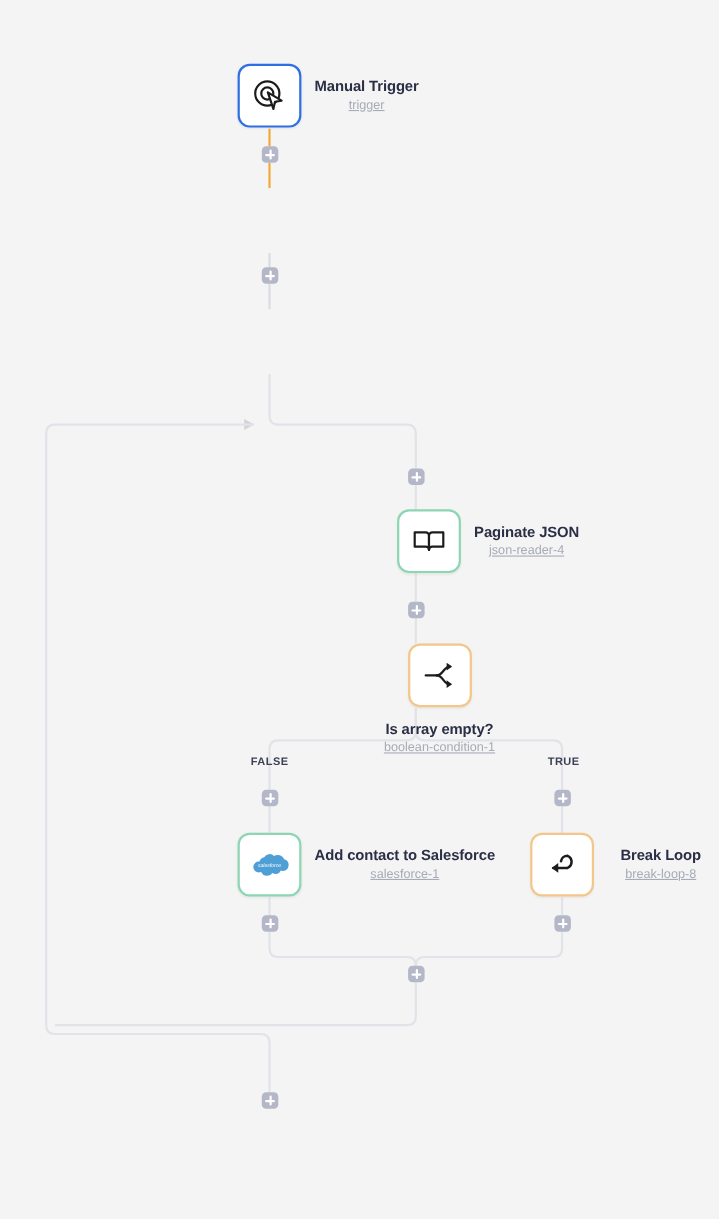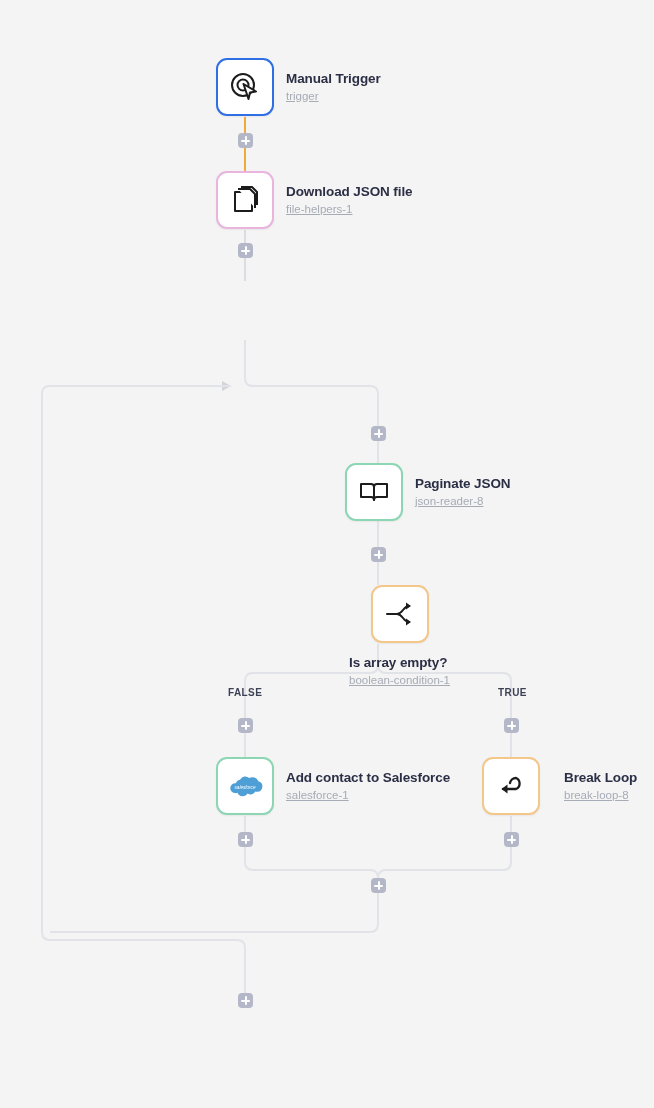--- a/index.html
+++ b/index.html
@@ -11,20 +11,21 @@
     background: #f4f4f4;
     font-family: "Liberation Sans", "DejaVu Sans", sans-serif;
     overflow: hidden;
   }
 
   #canvas {
     position: relative;
     width: 654px;
     height: 1108px;
     background: #f4f4f4;
+    text-align: center;
   }
 
   
   #wires {
     position: absolute;
     left: 0; top: 0;
     width: 654px;
     height: 1108px;
     pointer-events: none;
   }
@@ -162,49 +163,34 @@
           <path d="M14.5 13 L27 20.5 L21 21.5 L19.5 28 Z" fill="#ffffff" stroke="#1c1c1c" stroke-width="2" stroke-linejoin="round"></path>
         </svg>
       </span>
     </div>
     <div class="node-text">
       <div class="node-title">Manual Trigger</div>
       <div class="node-sub">trigger</div>
     </div>
   </div>
 
-  <div class="node" style="left:216px; top:171px;">
-    <div class="node-box" style="border-color:#e9b4de;">
-      <span>
-        <svg width="32" height="32" viewBox="0 0 32 32">
-          <path d="M6 8 h12 l5 5 v14 h-17 Z" fill="#ffffff" stroke="#1c1c1c" stroke-width="2" stroke-linejoin="round"></path>
-          <path d="M9 5 h12 l5 5 v14" fill="#ffffff" stroke="#1c1c1c" stroke-width="2" stroke-linejoin="round"></path>
-          <path d="M12 3 h11 l5 5 v13" fill="none" stroke="#1c1c1c" stroke-width="2" stroke-linejoin="round"></path>
-        </svg>
-      </span>
-    </div>
-    <div class="node-text">
-      <div class="node-title">Download JSON file</div>
-      <div class="node-sub">file-helpers-1</div>
-    </div>
-  </div>
-
-
-  <div class="node" style="left:345px; top:463px;">
+
+
+  <div class="node" style="left:361px; top:463px;">
     <div class="node-box" style="border-color:#8cd6b4;">
       <span>
         <svg width="32" height="32" viewBox="0 0 32 32">
           <path d="M3 8 h10 a3 3 0 0 1 3 3 v13 a3 3 0 0 0 -3 -3 h-10 Z" fill="#ffffff" stroke="#1c1c1c" stroke-width="2" stroke-linejoin="round"></path>
           <path d="M29 8 h-10 a3 3 0 0 0 -3 3 v13 a3 3 0 0 1 3 -3 h10 Z" fill="#ffffff" stroke="#1c1c1c" stroke-width="2" stroke-linejoin="round"></path>
         </svg>
       </span>
     </div>
     <div class="node-text">
       <div class="node-title">Paginate JSON</div>
-      <div class="node-sub">json-reader-8</div>
+      <div class="node-sub">json-reader-4</div>
     </div>
   </div>
 
   <div class="node" style="left:349px; top:585px;flex-direction:column;">
     <div class="node-box" style="border-color:#f3c68a;">
       <span>
         <svg width="32" height="32" viewBox="0 0 32 32">
           <path d="M3 16 H13" stroke="#1c1c1c" stroke-width="2" stroke-linecap="round"></path>
           <path d="M13 16 C19 16 19 8 25 8" stroke="#1c1c1c" stroke-width="2" fill="none" stroke-linecap="round"></path>
           <path d="M13 16 C19 16 19 24 25 24" stroke="#1c1c1c" stroke-width="2" fill="none" stroke-linecap="round"></path>

